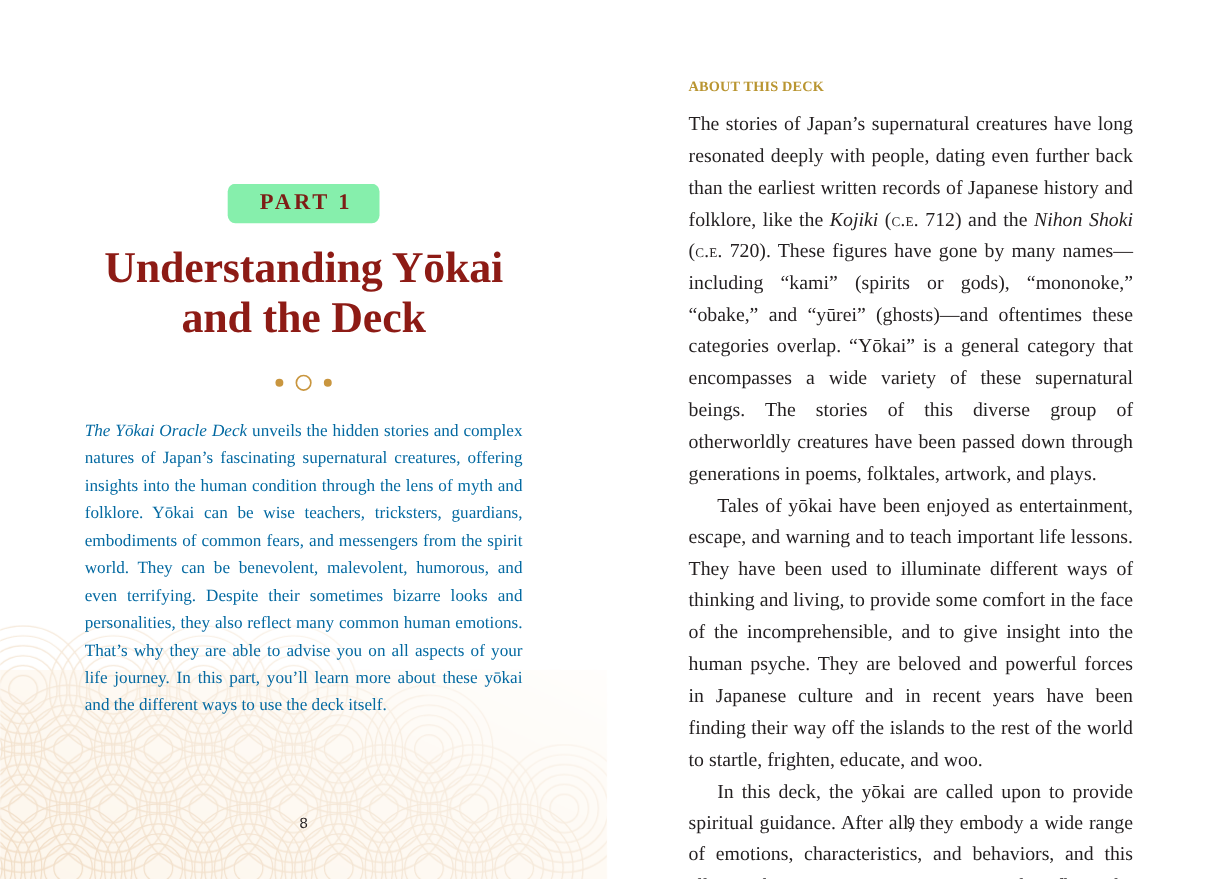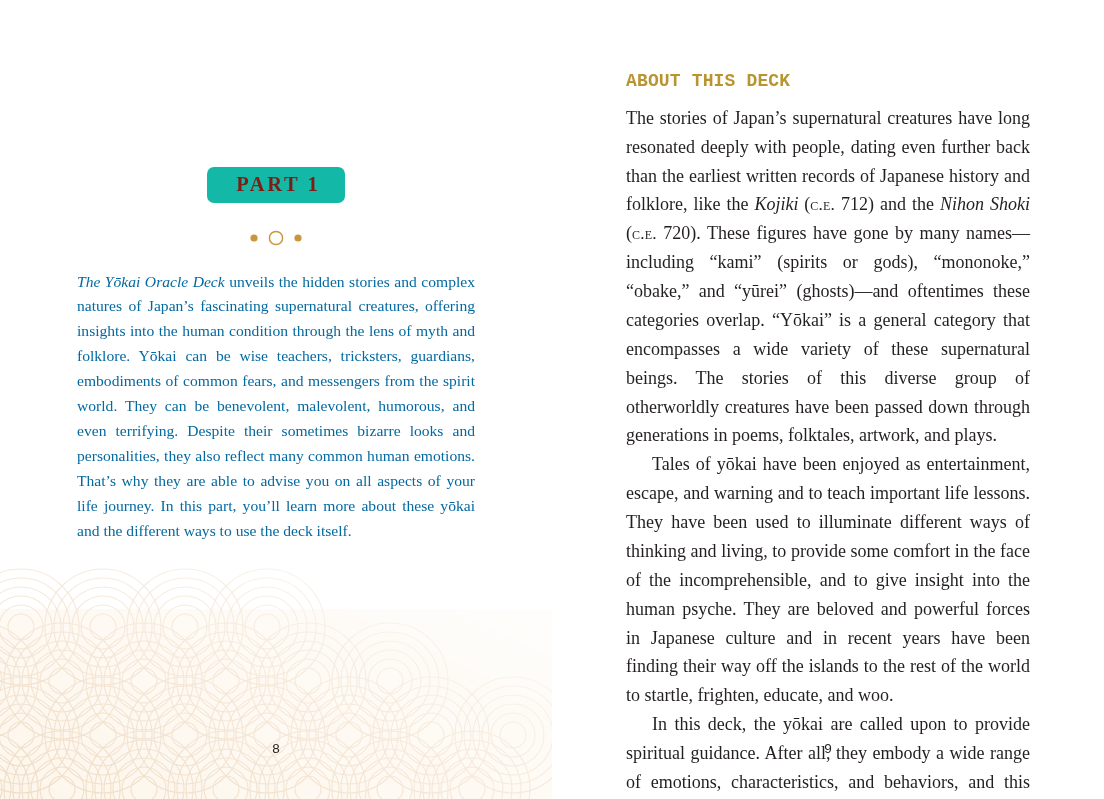--- a/index.html
+++ b/index.html
@@ -50,21 +50,21 @@
     z-index: 2;
     padding: 0 77px;
   }
 
   .part-badge-wrap {
     text-align: center;
     margin-top: 167px;
   }
   .part-badge {
     display: inline-block;
-    background: #14b8a6;
+    background: #86efac;
     color: #7d1d16;
     font-family: "Liberation Serif", serif;
     font-weight: bold;
     font-size: 20.5px;
     letter-spacing: 2.6px;
     padding: 7px 25px 8px 27px;
     border-radius: 7px;
     line-height: 1;
     text-indent: 2.6px;
   }
@@ -101,23 +101,23 @@
 
   
   .right-inner {
     position: relative;
     z-index: 2;
     padding: 0 74px 0 74px;
   }
   .section-heading {
     margin: 72px 0 12px 0;
     color: #b99531;
-    font-family: Liberation Mono, monospace;
+    font-family: Liberation Serif, serif;
     font-weight: bold;
-    font-size: 18px;
+    font-size: 13px;
     letter-spacing: 0.15px;
     line-height: 1.1;
   }
   .right-body {
     font-size: 18px;
     line-height: 1.605;
     color: #231f20;
     text-align: justify;
     text-justify: inter-word;
     hyphens: none;
@@ -207,20 +207,22 @@
       </svg>
     </div>
 
     <div class="left-inner">
 
       <div class="part-badge-wrap">
         <span class="part-badge">PART 1</span>
       </div>
 
       <h1 class="part-title">
+        <span class="line">Understanding Yōkai</span>
+        <span class="line">and the Deck</span>
       </h1>
 
       <div class="ornament">
         <svg width="56" height="16" viewBox="0 0 56 16" aria-hidden="true">
           <circle cx="6" cy="8" r="3.6" fill="#c9963f"></circle>
           <circle cx="28" cy="8" r="6.6" fill="none" stroke="#c9963f" stroke-width="1.5"></circle>
           <circle cx="50" cy="8" r="3.6" fill="#c9963f"></circle>
         </svg>
       </div>
 

